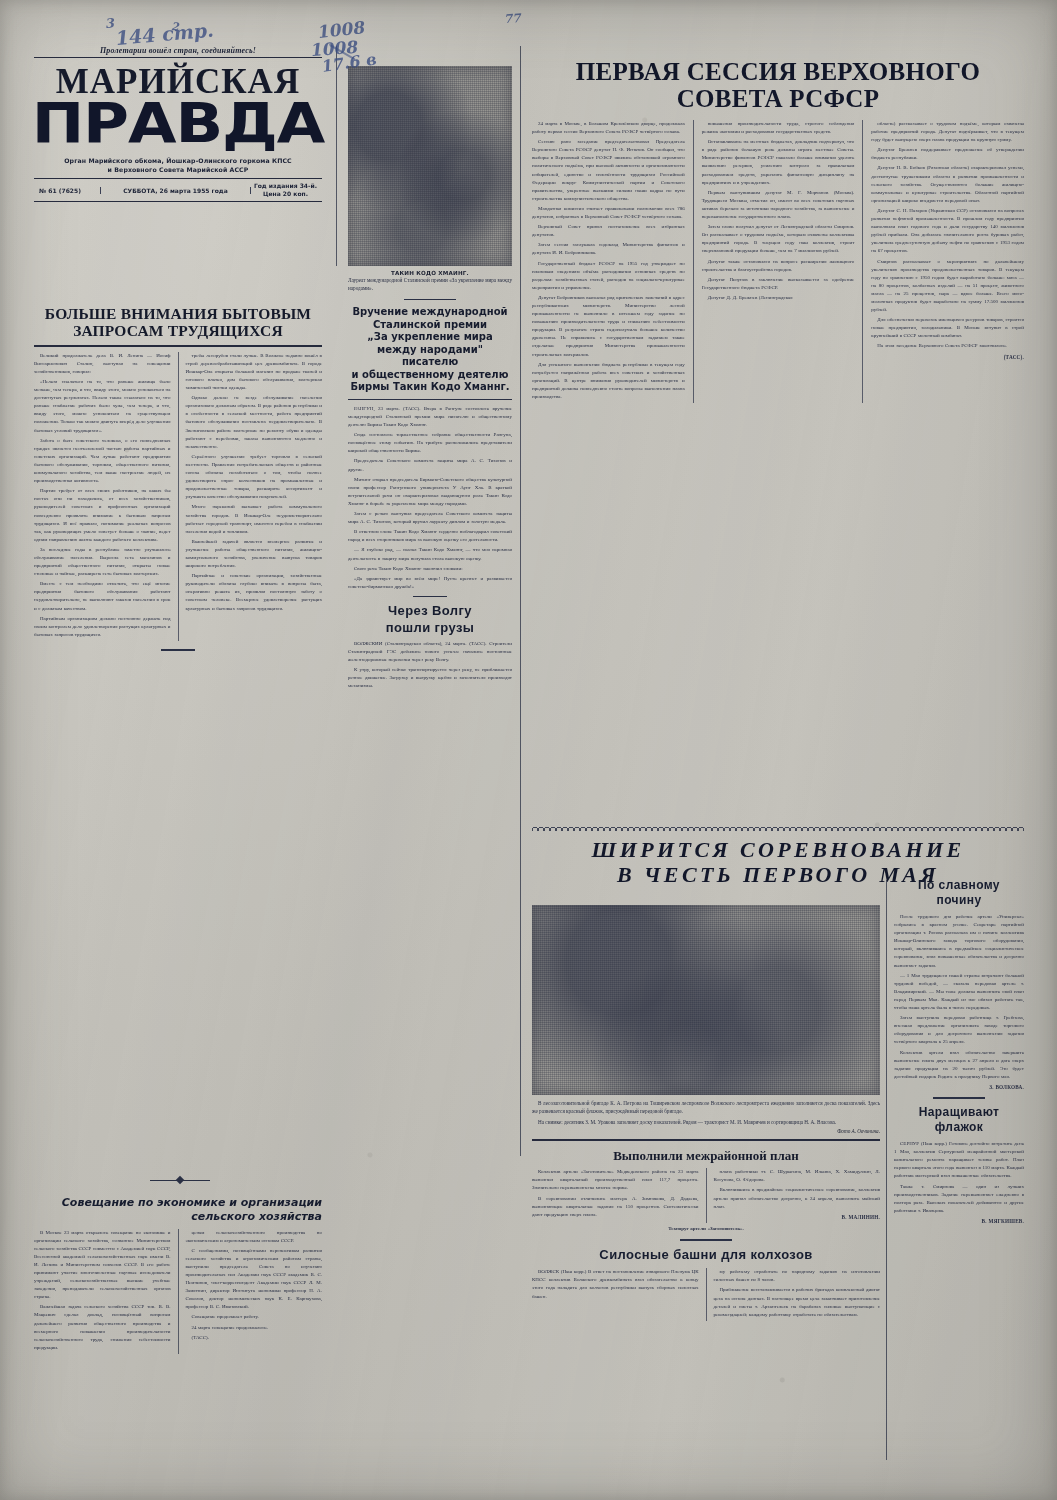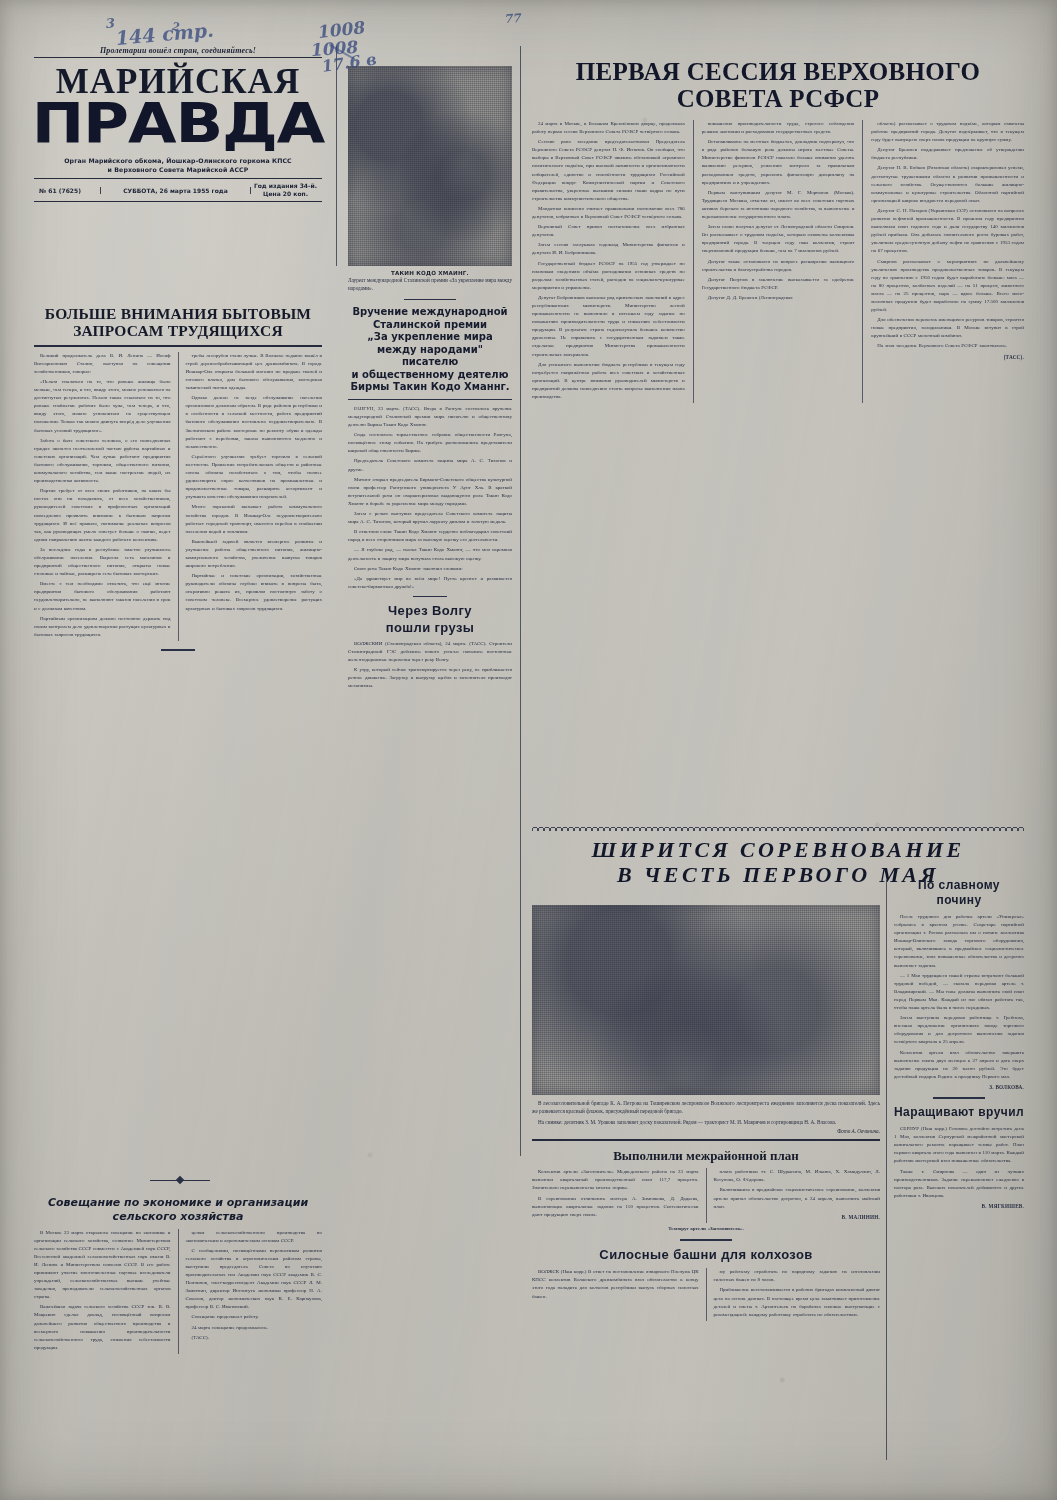--- a/index.html
+++ b/index.html
@@ -107,21 +107,21 @@
     font-family:"Liberation Serif", serif;font-weight:bold;font-style:italic;
     text-align:center;font-size:22px;line-height:1.12;
     letter-spacing:3.4px;color:#12172a;
   }
   .hl-sec2{
     font-family:"Liberation Serif", serif;font-weight:bold;
     text-align:center;font-size:13px;line-height:1.18;color:#161b2c;
   }
   .hl-ital{
     font-family:"DejaVu Sans", sans-serif;font-weight:bold;font-style:italic;
-    text-align:center;font-size:11px;line-height:1.25;color:#171d30;
+    text-align:right;font-size:11px;line-height:1.25;color:#171d30;
   }
   .hl-small{
     font-family:"DejaVu Sans", sans-serif;font-weight:bold;
     text-align:center;font-size:10px;line-height:1.25;color:#171d30;
   }
   .hl-thin{
     font-family:"Liberation Sans", sans-serif;font-weight:bold;
     text-align:center;font-size:13px;line-height:1.25;color:#171d30;letter-spacing:.4px;
   }
 
@@ -392,21 +392,21 @@
     <div class="bodytext" style="margin-top:5px;">
       <p>После трудового дня рабочие артели «Универсал» собрались в красном уголке. Секретарь партийной организации т. Рясова рассказала им о почине коллектива Йошкар-Олинского завода торгового оборудования, который, включившись в предмайское социалистическое соревнование, взял повышенные обязательства и досрочно выполняет задания.</p>
       <p>— 1 Мая трудящиеся нашей страны встречают большой трудовой победой, — сказала передовая артель т. Владимирский. — Мы тоже должны выполнить свой план перед Первым Мая. Каждый из нас обязан работать так, чтобы наша артель была в числе передовых.</p>
       <p>Затем выступила передовая работница т. Гребнева, внесшая предложение организовать заводе торгового оборудования и для досрочного выполнения задания четвёртого квартала к 25 апреля.</p>
       <p>Коллектив артели взял обязательство завершить выполнение плана двух месяцев к 27 апреля и дать сверх задания продукции на 20 тысяч рублей. Это будет достойный подарок Родине к празднику Первого мая.</p>
       <p class="sig">З. ВОЛКОВА.</p>
     </div>
     <div class="rule-short2"></div>
 
     <div>
-      <div class="hl-thin" style="font-size:12px;">Наращивают вручил</div>
+      <div class="hl-thin" style="font-size:12px;">Наращивают флажок</div>
       <div class="bodytext" style="margin-top:5px;">
         <p>СЕРНУР (Наш корр.) Готовясь достойно встретить день 1 Мая, коллектив Сернурской межрайонной мастерской капитального ремонта наращивает темпы работ. План первого квартала этого года выполнен в 110 марта. Каждый работник мастерской взял повышенные обязательства.</p>
         <p>Также т. Смирнова — один из лучших производственников. Задание перевыполняет ежедневно в полтора раза. Высоких показателей добиваются и другие работники т. Иванцова.</p>
         <p class="sig">В. МЯГКИШЕВ.</p>
       </div>
     </div>
   </div>
 
 </div>
 

